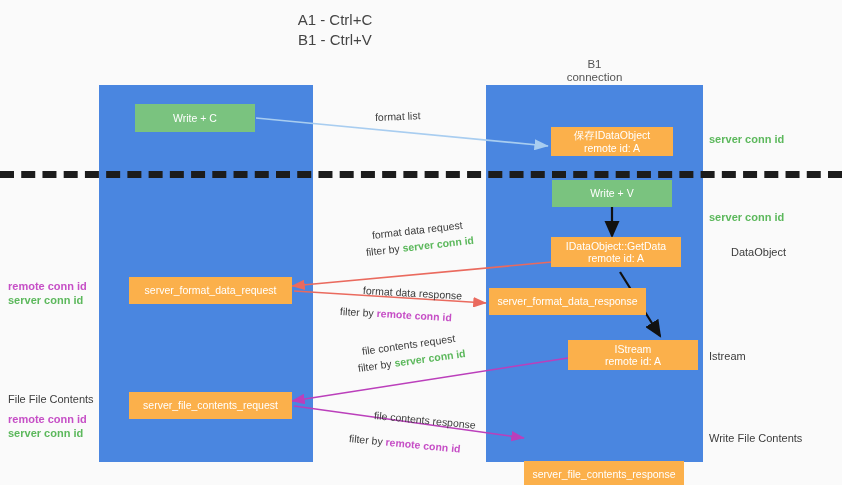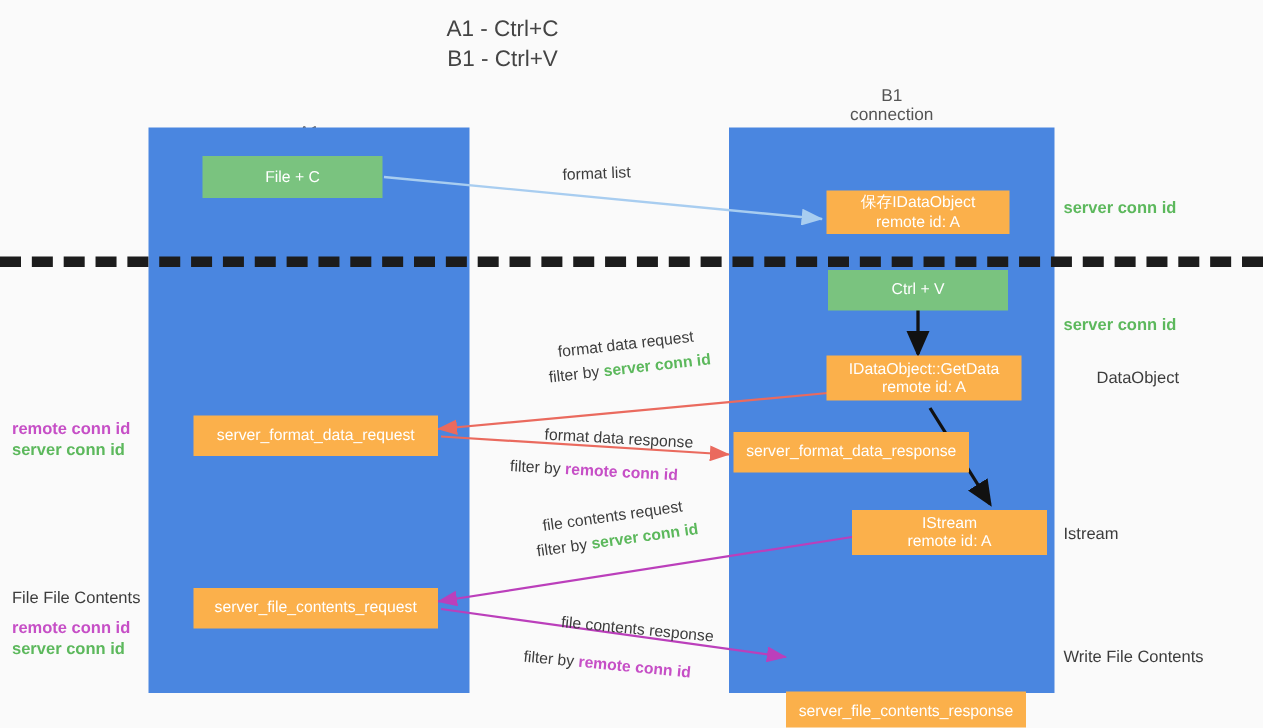--- a/index.html
+++ b/index.html
@@ -110,38 +110,38 @@
     <line x1="294" y1="291" x2="486" y2="303" stroke="#ea6a5e" stroke-width="1.5" marker-end="url(#ah-red)"></line>
 
     <line x1="568" y1="358" x2="292" y2="401" stroke="#bb3fbb" stroke-width="1.5" marker-end="url(#ah-magenta)"></line>
 
     <line x1="294" y1="406" x2="524" y2="438" stroke="#bb3fbb" stroke-width="1.5" marker-end="url(#ah-magenta)"></line>
   </svg>
 
   <div class="abs dashline"></div>
 
   <div class="abs box green" style="left:135px;top:104px;width:120px;height:28px;">
-    <span>File + C</span>
+    <span>Write + C</span>
   </div>
 
   <div class="abs box orange" style="left:129px;top:392px;width:163px;height:27px;">
     <span>server_file_contents_request</span>
   </div>
 
   <div class="abs box orange" style="left:129px;top:277px;width:163px;height:27px;">
     <span>server_format_data_request</span>
   </div>
 
   <div class="abs box orange" style="left:551px;top:127px;width:122px;height:29px;">
     <span>保存IDataObject</span>
     <span>remote id: A</span>
   </div>
 
   <div class="abs box green" style="left:552px;top:180px;width:120px;height:27px;">
-    <span>Ctrl + V</span>
+    <span>Write + V</span>
   </div>
 
   <div class="abs box orange" style="left:551px;top:237px;width:130px;height:30px;">
     <span>IDataObject::GetData</span>
     <span>remote id: A</span>
   </div>
 
   <div class="abs box orange" style="left:489px;top:288px;width:157px;height:27px;">
     <span>server_format_data_response</span>
   </div>

